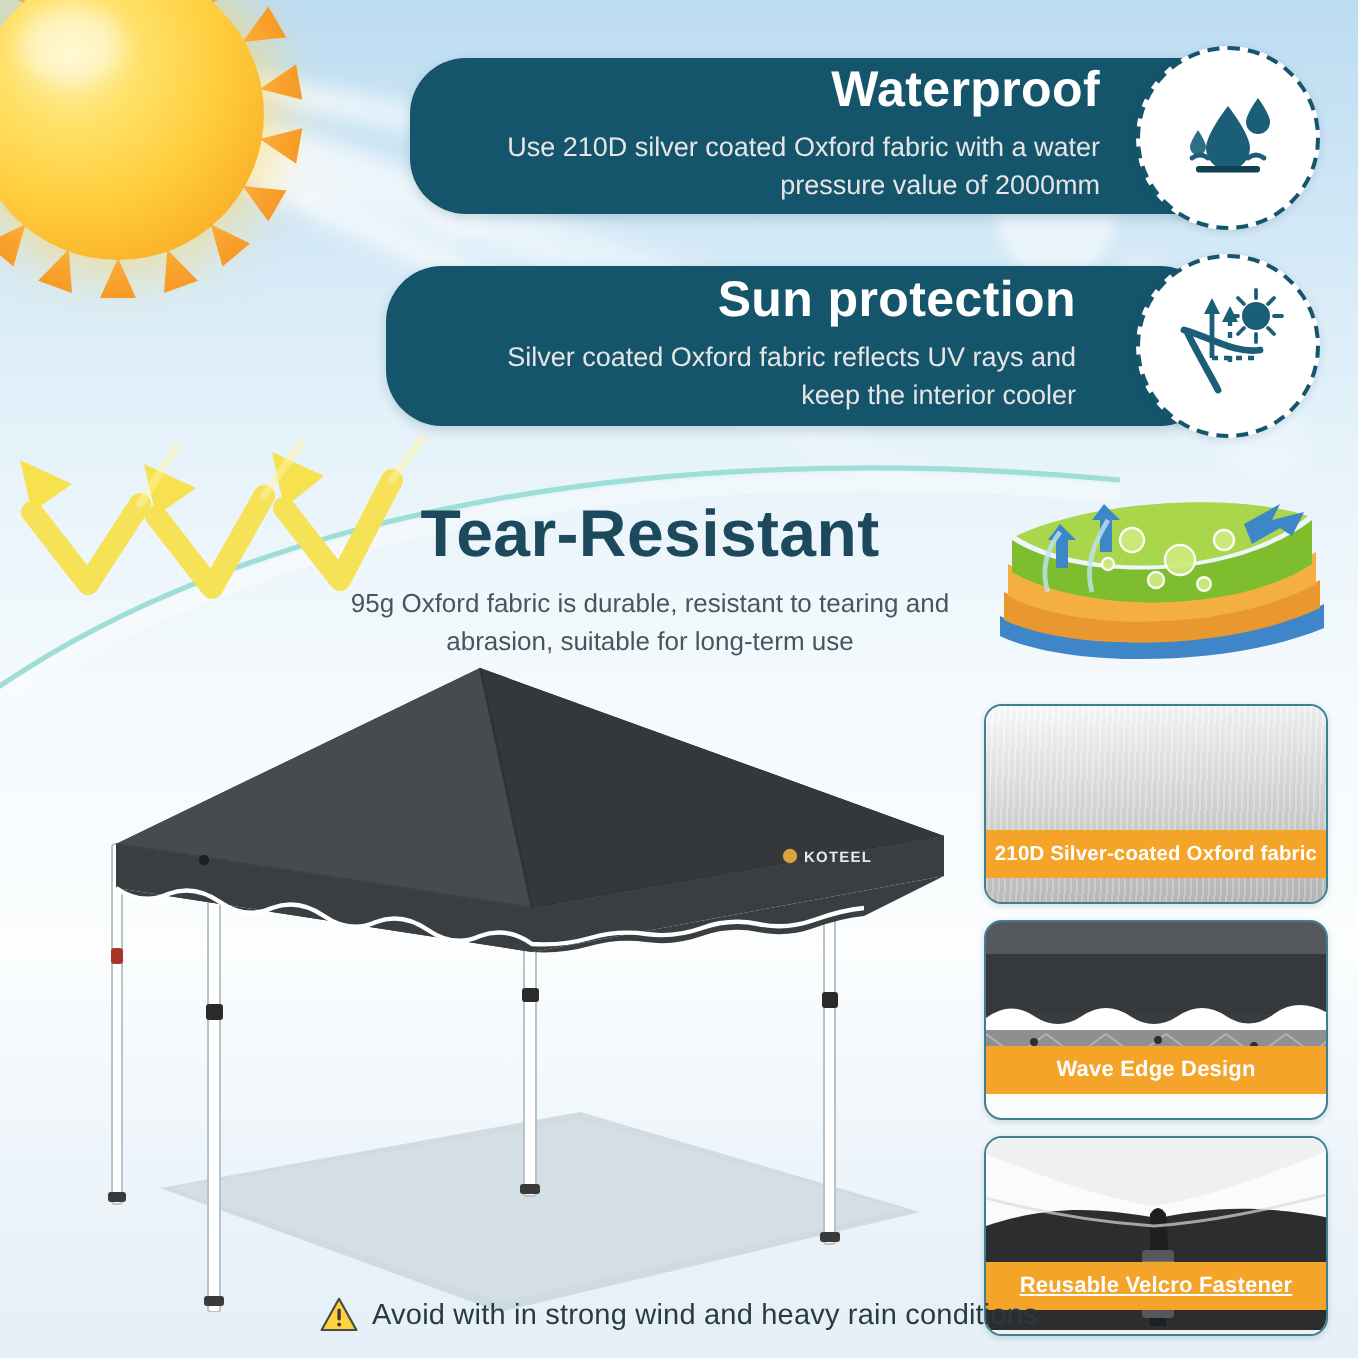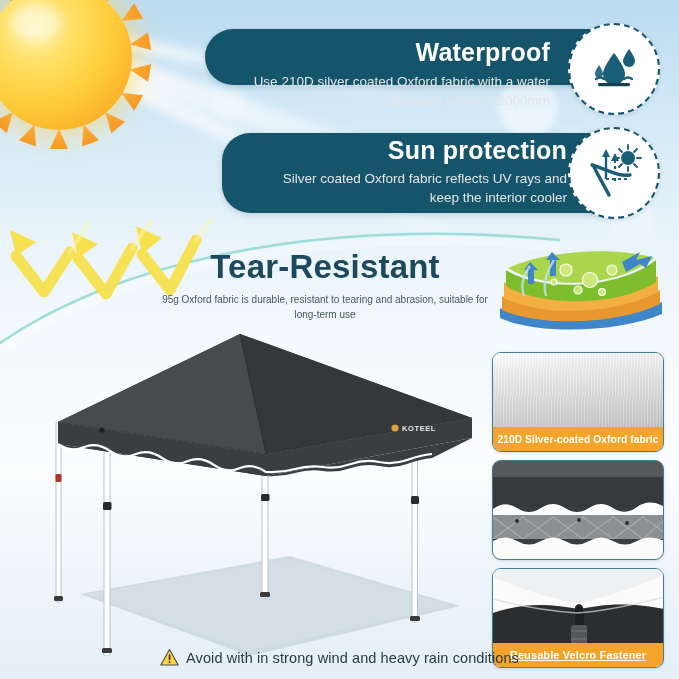--- a/index.html
+++ b/index.html
@@ -53,57 +53,57 @@
     box-shadow:0 2px 6px rgba(10,60,80,.18);
   }
   .banner h2 {
     font-size:25px; font-weight:bold; letter-spacing:.2px; line-height:1.1;
     margin-bottom:5px; text-align:right;
   }
   .banner p {
     font-size:13.5px; line-height:1.42; text-align:right; font-weight:normal;
     color:#e5e5e5;
   }
-  #banner-waterproof { left:205px; top:29px; width:415px; height:56px;justify-content:space-between; }
-  #banner-sun        { left:222px; top:133px; width:415px; height:80px;padding-left:40px; }
+  #banner-waterproof { left:205px; top:29px; width:415px; height:78px; }
+  #banner-sun        { left:193px; top:133px; width:415px; height:80px;padding-left:40px; }
 
   .badge {
     position:absolute; width:92px; height:92px; border-radius:50%;
     background:#ffffff; border:2px dashed #15556b;
     display:flex; align-items:center; justify-content:center;
     box-shadow:0 1px 4px rgba(20,70,90,.15);
   }
   #badge-water { left:568px; top:23px; }
   #badge-sun   { left:568px; top:127px; }
 
   
   #tear-block { position:absolute; left:150px; top:248px; width:350px; text-align:center; }
   #tear-block h2 {
     font-size:33px; font-weight:bold; color:#1c4a5c; letter-spacing:.2px;
     margin-bottom:7px;
   }
-  #tear-block p { font-size:10px; line-height:1.45; color:#46565e; }
+  #tear-block p { font-size:13px; line-height:1.45; color:#46565e; }
 
   #layers-ill { position:absolute; left:494px; top:234px; width:175px; height:105px; }
 
   
   #canopy { position:absolute; left:40px; top:326px; width:450px; height:330px; }
 
   
   .card {
     position:absolute; left:492px; width:172px; height:100px;
     border:1.5px solid #3e7f94; border-radius:9px; overflow:hidden;
     background:#eceff1; box-shadow:0 1px 3px rgba(30,80,100,.18);
   }
   #card-1 { top:352px; }
   #card-2 { top:460px; }
   #card-3 { top:568px; }
   .card .thumb { position:absolute; inset:0; }
   .card .cap {
-    position:absolute; left:0; right:0; bottom:0; height:24px;
+    position:absolute; left:0; right:0; bottom:12px; height:24px;
     background:#f5a42a; color:#ffffff; font-size:11px; font-weight:bold;
     display:flex; align-items:center; justify-content:center; letter-spacing:.1px;
     white-space:nowrap;
   }
   #card-1 .cap { font-size:10.2px; }
   #card-3 .cap { font-size:11px;text-decoration:underline; }
 
   
   .thumb-silver {
     background:linear-gradient(175deg,#fdfdfd 0%,#ededed 18%,#d8d8d8 46%,#c8c8c8 68%,#bdbdbd 86%,#b4b4b4 100%);
@@ -345,20 +345,21 @@
           <path d="M30,56 L0,78 M60,56 L30,78 M90,56 L60,78 M120,56 L90,78 M150,56 L120,78 M172,58 L150,78"></path>
         </g>
         <g fill="#2d3032">
           <circle cx="24" cy="60" r="2"></circle>
             <circle cx="86" cy="59" r="2"></circle>
             <circle cx="134" cy="62" r="2"></circle>
         </g>
         <path d="M0,80 q12,-7 24,0 q12,7 24,0 q12,-7 24,0 q12,7 24,0 q12,-7 24,0 q12,7 24,0 q12,-7 28,0 L172,100 L0,100 Z" fill="#fcfcfc"></path>
       </svg>
     </div>
+    <div class="cap">Wave Edge Design</div>
   </div>
 
   <div class="card" id="card-3">
     <div class="thumb thumb-velcro">
       <svg width="172" height="100" viewBox="0 0 172 100" preserveAspectRatio="none">
         <rect x="0" y="0" width="172" height="100" fill="#eef0f1"></rect>
         <path d="M0,8 C40,24 60,30 84,34 C108,30 132,22 172,6 L172,40 C130,32 108,36 86,40 C60,36 36,32 0,44 Z" fill="#fbfbfb"></path>
         <path d="M0,44 C36,32 60,36 86,40 C108,36 130,32 172,40 L172,96 L0,96 Z" fill="#2b2d2f"></path>
         <path d="M82,38 q4,-6 8,0 q2,24 0,56 l-8,0 Z" fill="#1d1f21"></path>
         <rect x="78" y="56" width="16" height="34" rx="2" fill="#55585a"></rect>

